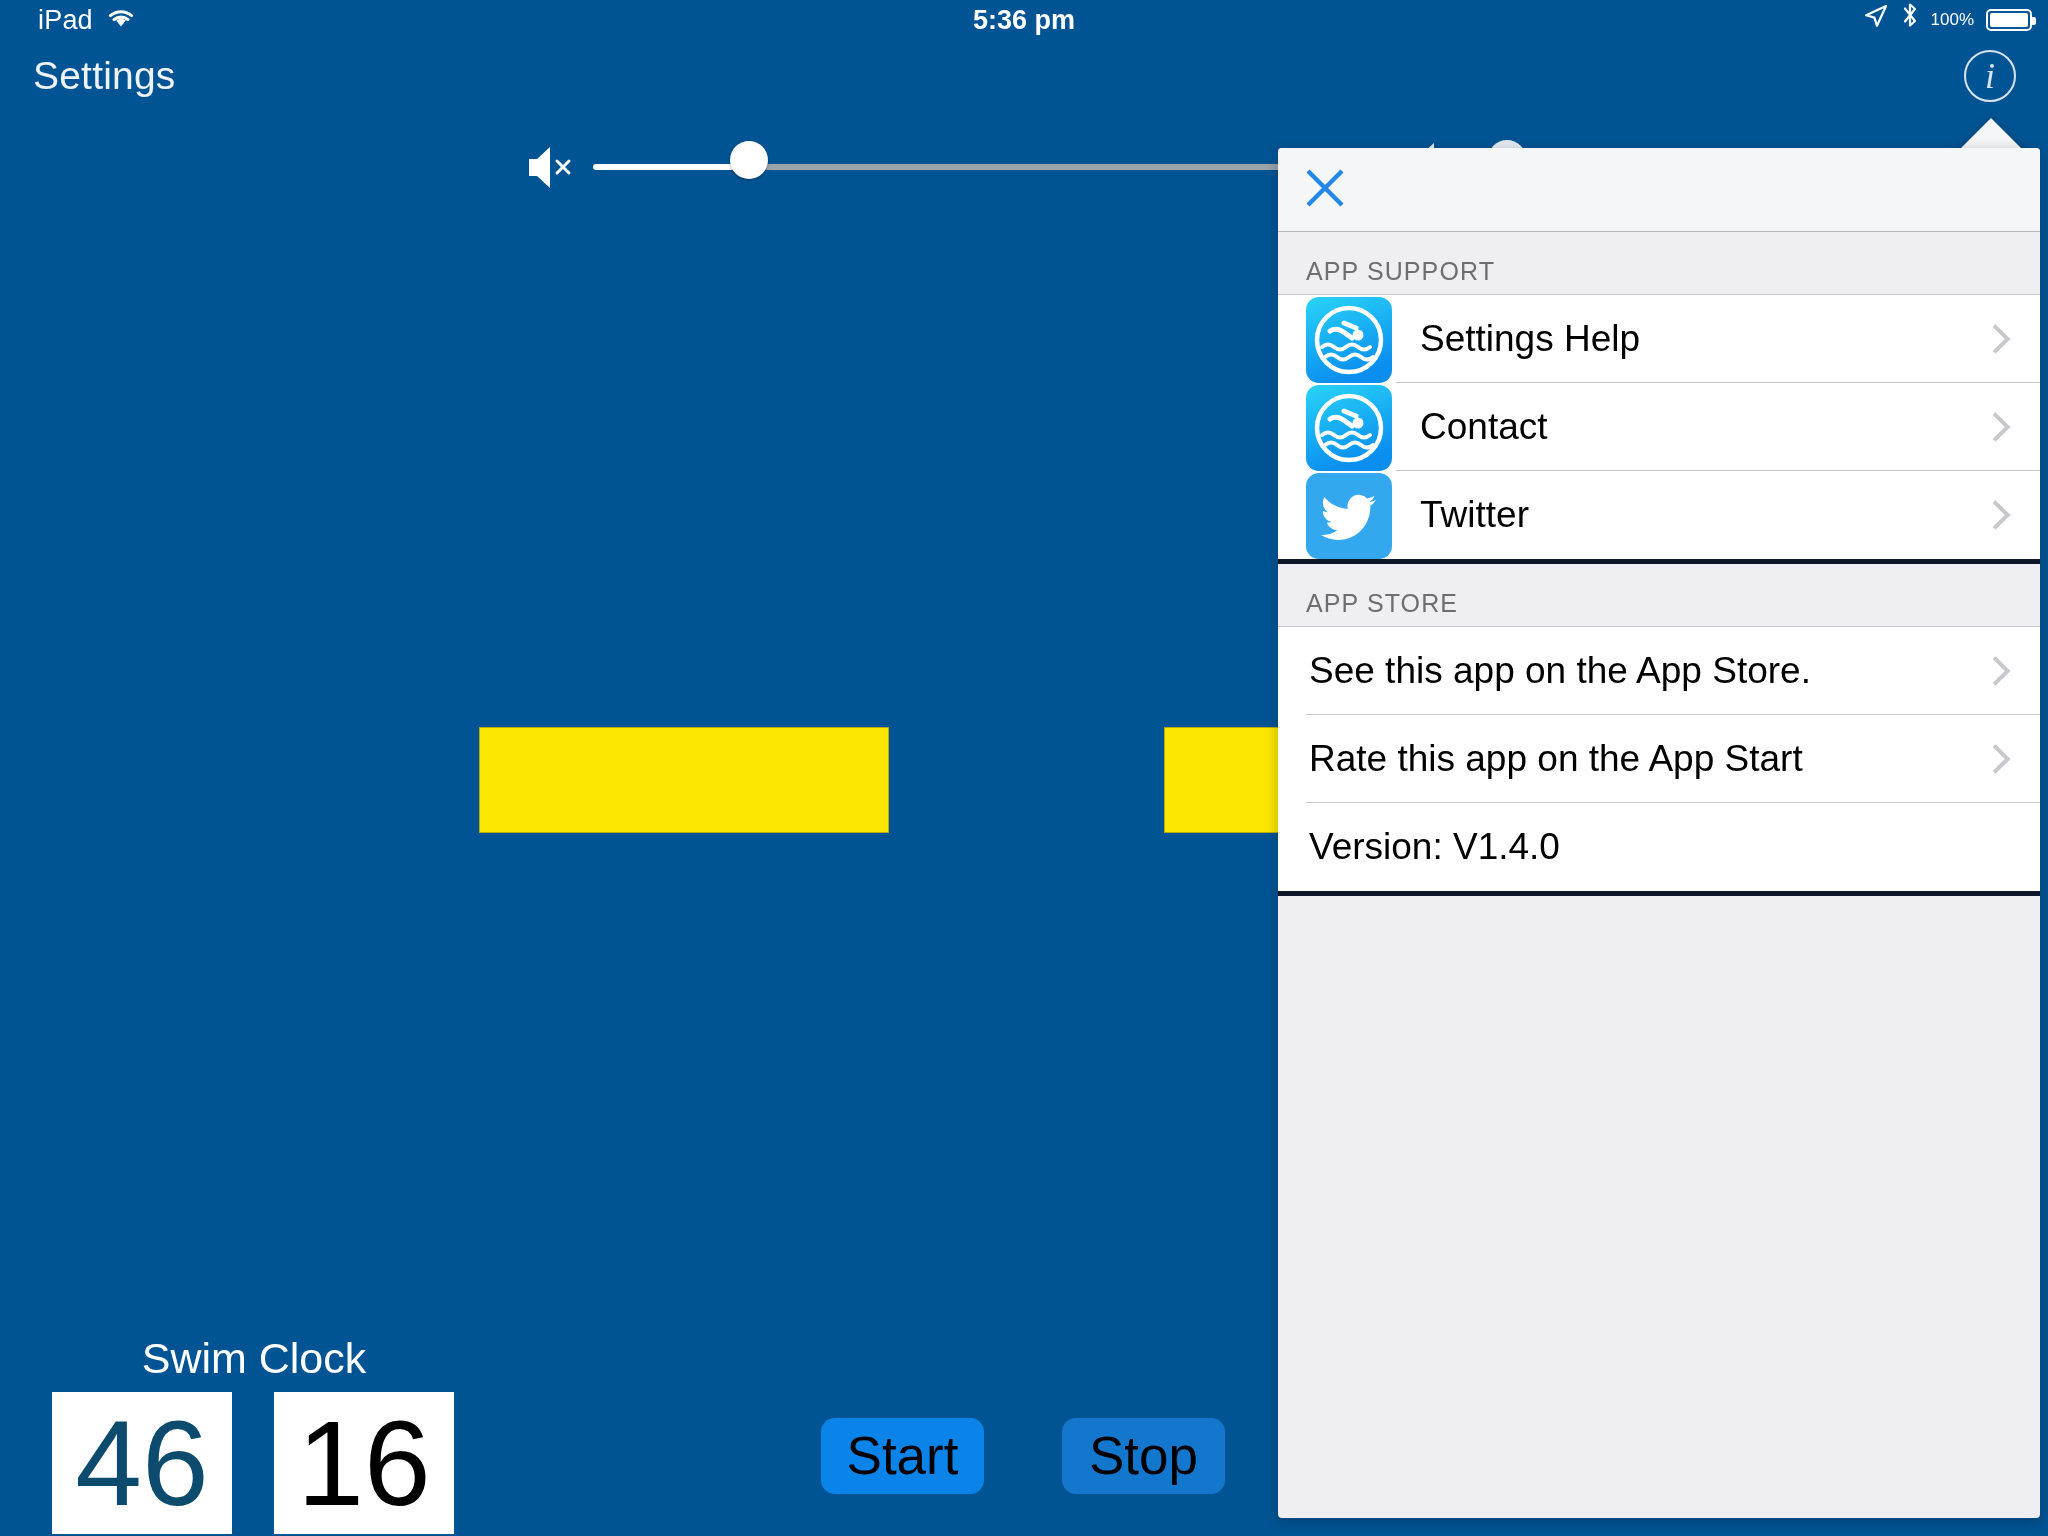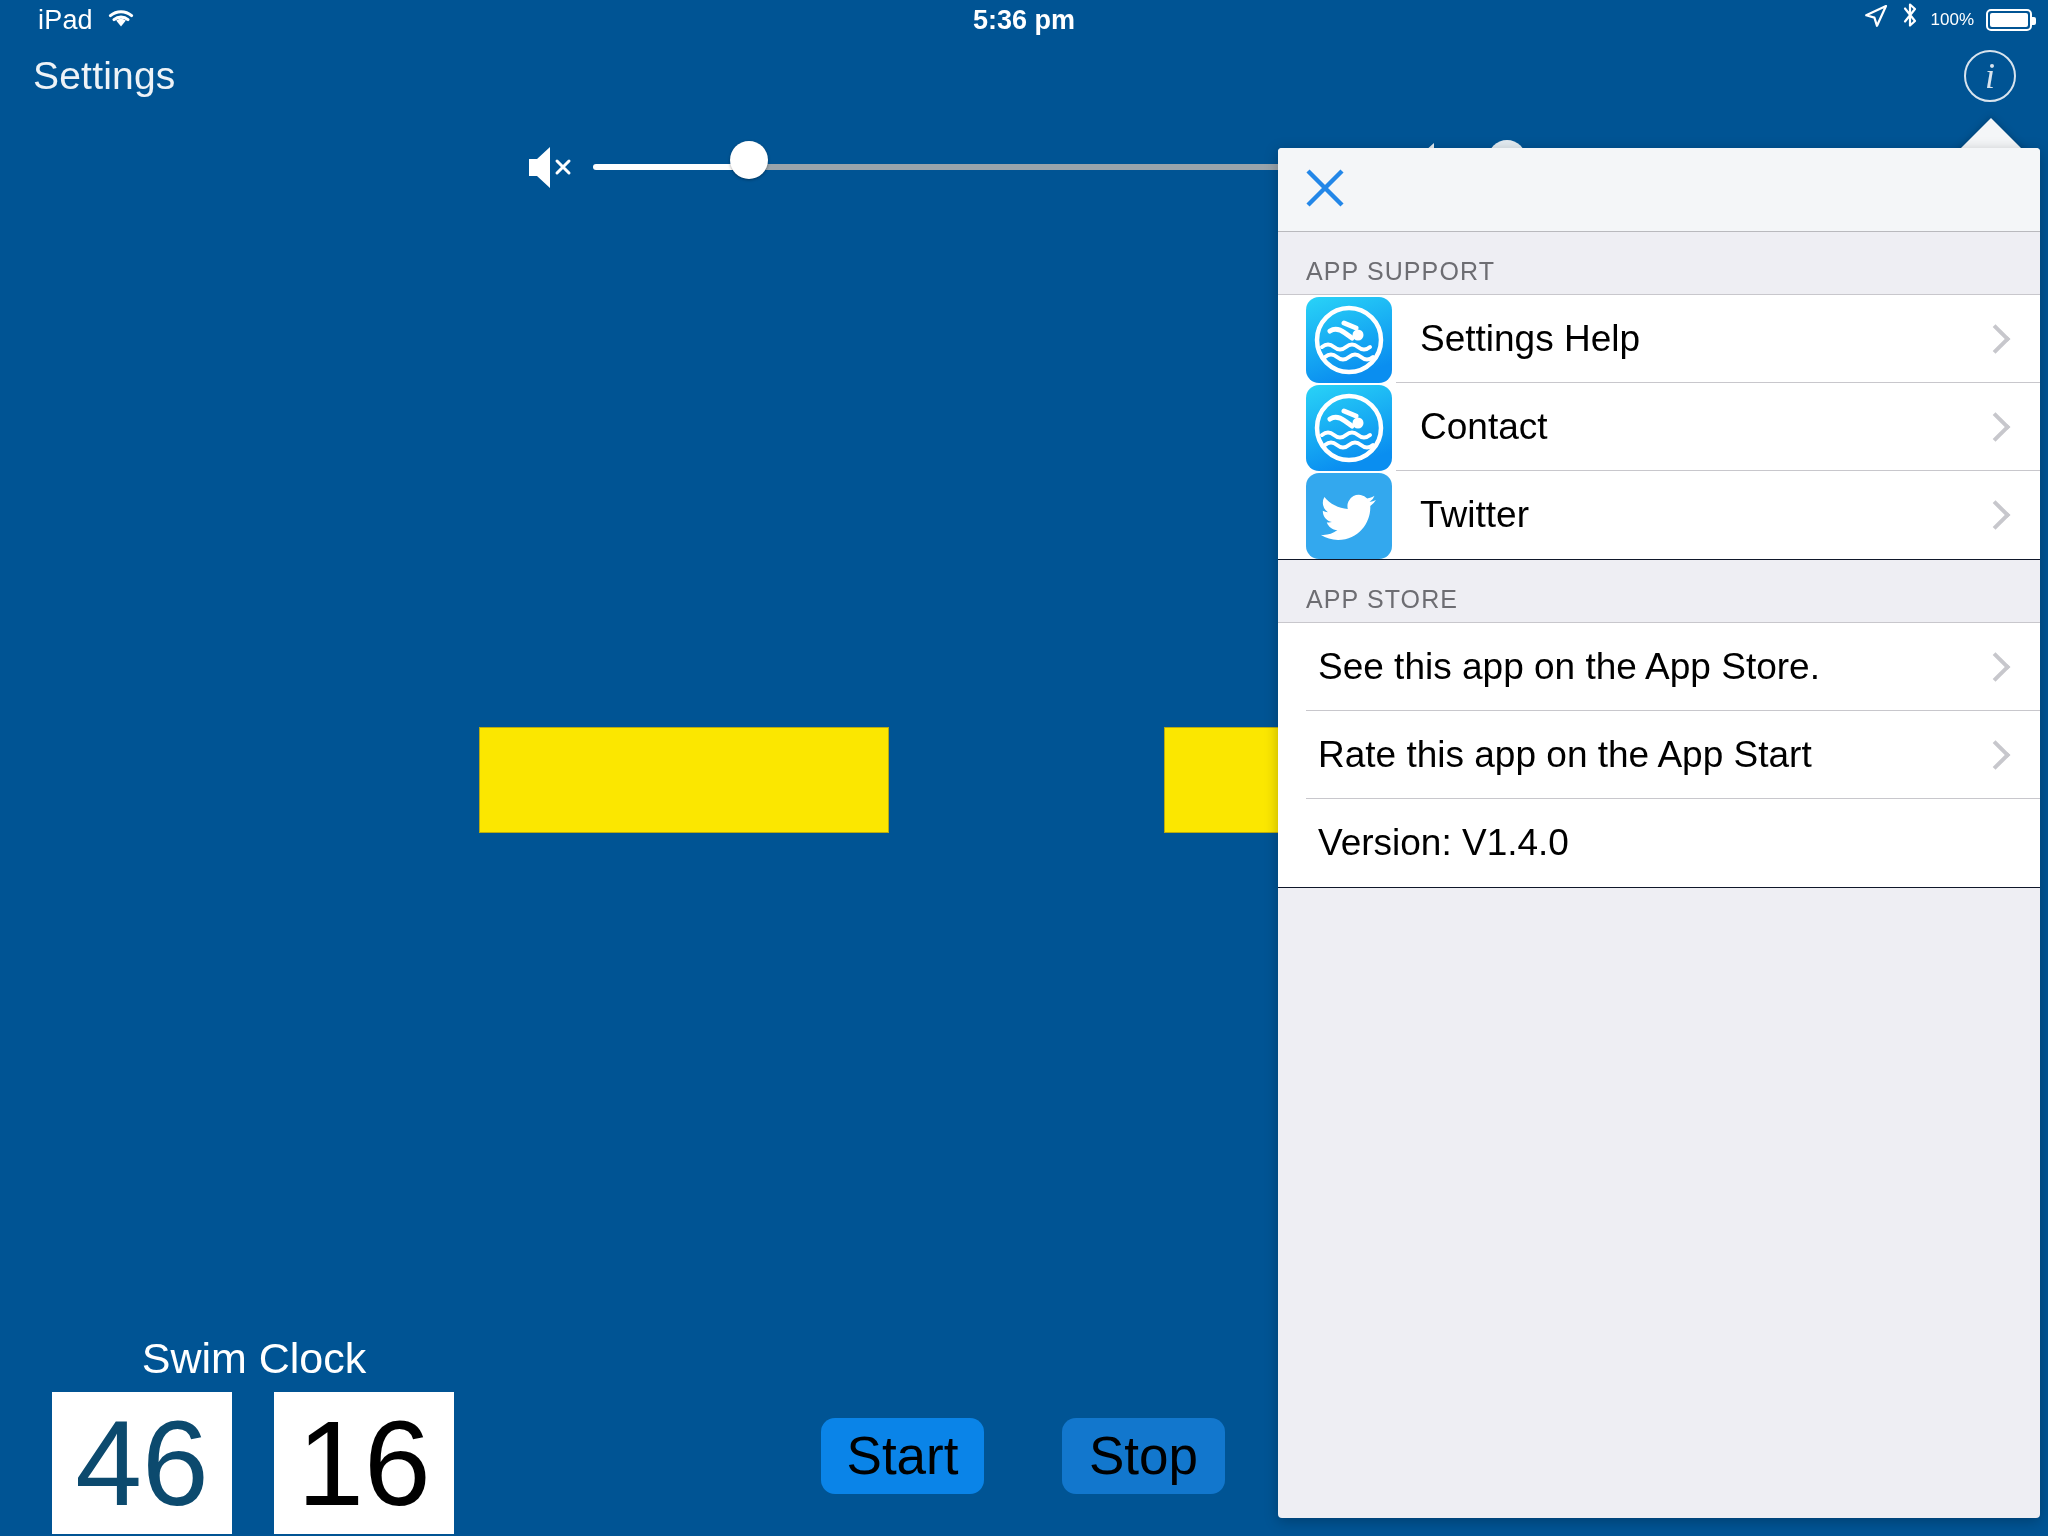--- a/index.html
+++ b/index.html
@@ -258,21 +258,21 @@
     color: #6d6d72;
     font-size: 25px;
     letter-spacing: 1.1px;
     line-height: 78px;
     padding-left: 28px;
     box-sizing: border-box;
   }
   .rows-group {
     background: #ffffff;
     border-top: 1px solid #c8c7cc;
-    border-bottom: 1px solid #0f172a;
+    border-bottom: 5px solid #0f172a;
   }
   .row {
     position: relative;
     display: flex;
     align-items: center;
     height: 88px;
     padding-left: 28px;
     box-sizing: border-box;
     background: #ffffff;
   }
@@ -290,21 +290,21 @@
     flex: 0 0 auto;
     overflow: hidden;
     position: relative;
     margin-top: 1px;
   }
   .row-label {
     margin-left: 28px;
     font-size: 37px;
     color: #000000;
   }
-  .row-label.no-icon { margin-left: 12px; }
+  .row-label.no-icon { margin-left: 3px; }
   .chev-wrap {
     position: absolute;
     right: 0; top: 0; bottom: 0; width: 80px;
   }
   .chev-wrap::after {
     content: "";
     position: absolute;
     right: 34px; top: 50%;
     width: 17px; height: 17px;
     border-right: 4px solid #c7c7cc;

